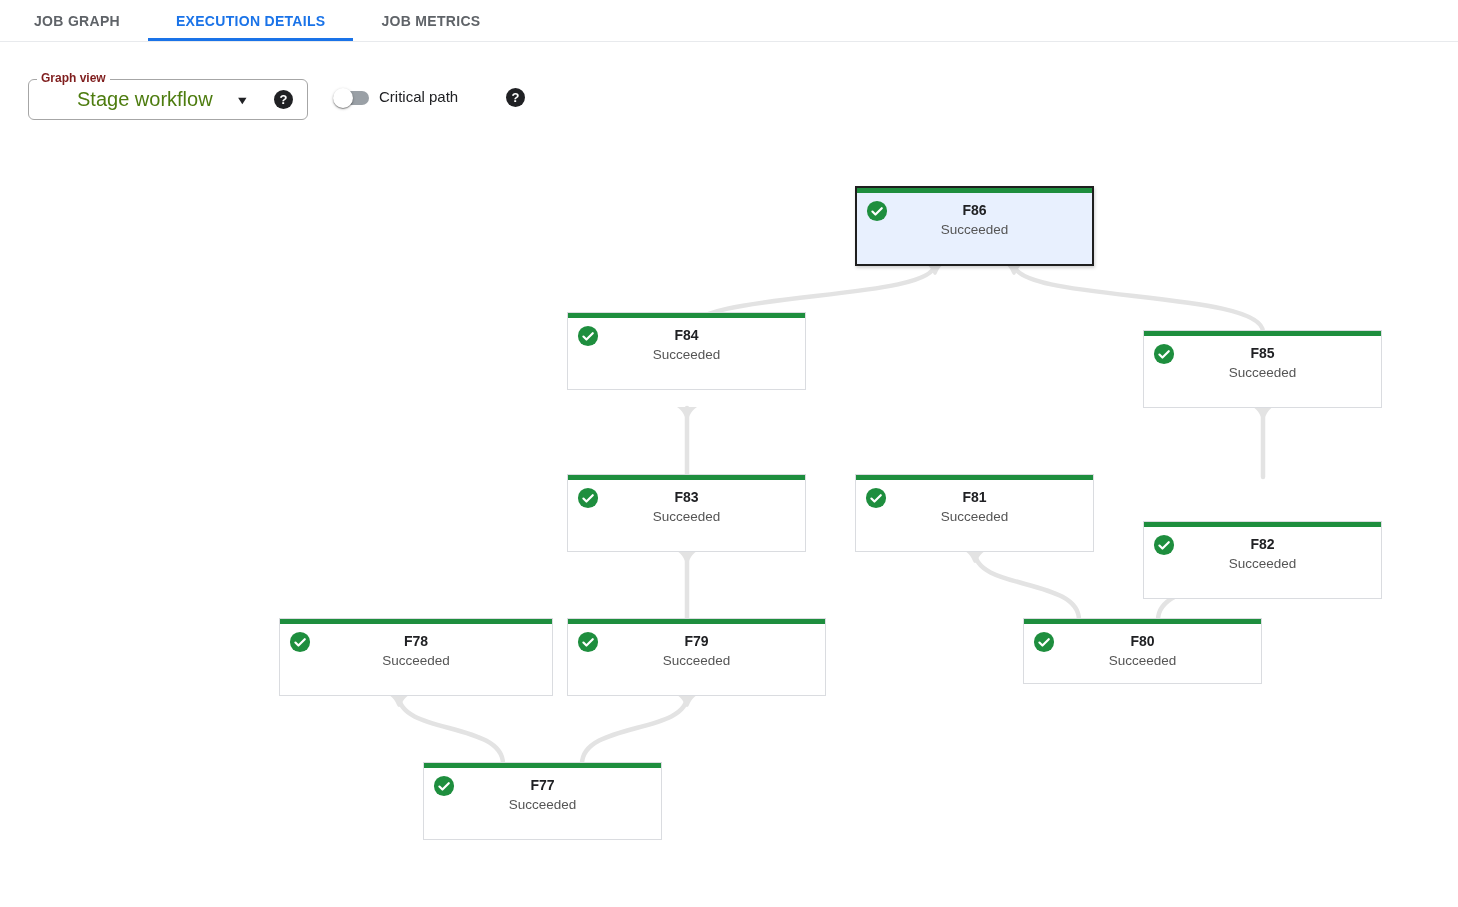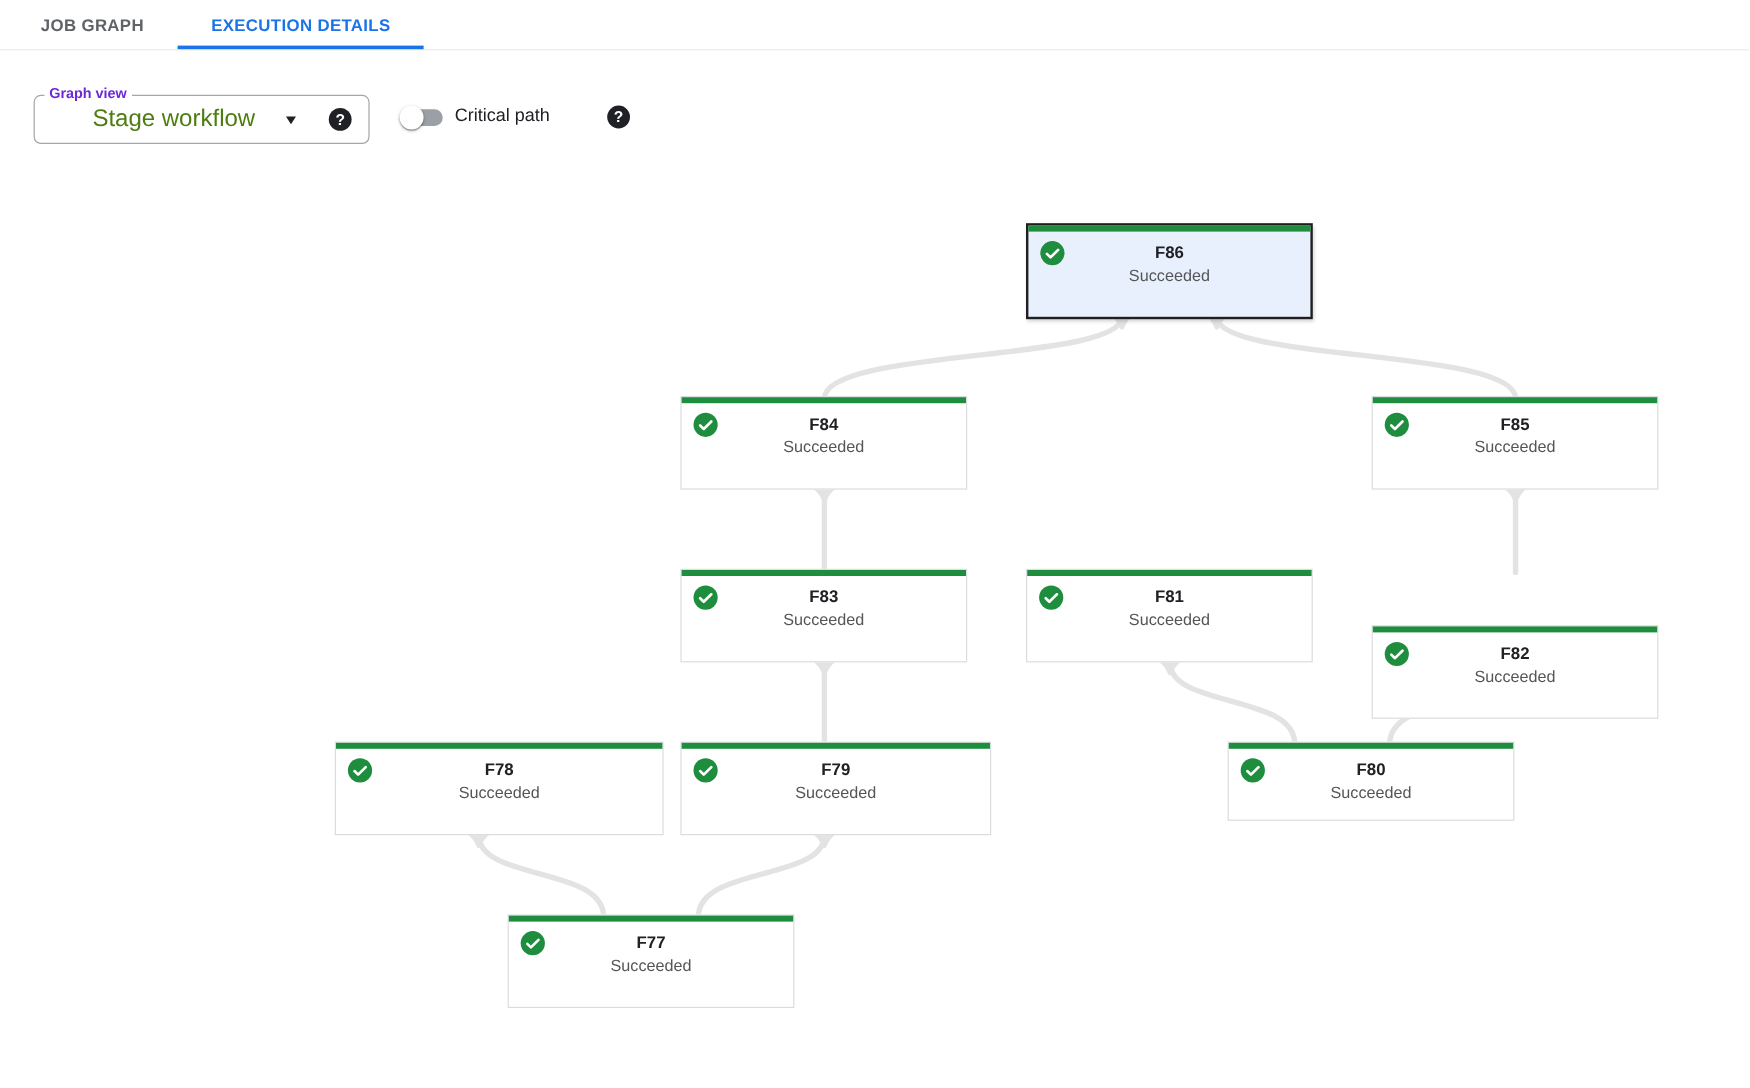--- a/index.html
+++ b/index.html
@@ -13,21 +13,21 @@
        font-weight:700;letter-spacing:.3px;color:var(--tab-inactive,#5f6368);cursor:pointer;white-space:nowrap;}
   .tab.active{color:var(--accent-blue,#1a73e8);}
   .tab.active::after{content:"";position:absolute;left:0;right:0;bottom:0;height:3px;
        background:var(--accent-blue,#1a73e8);}
 
   
   .select-field{position:absolute;left:28px;top:79px;width:280px;height:41px;
        border:1px solid #a6a6a6;border-radius:6px;display:flex;align-items:center;
        padding:0 14px 0 10px;box-sizing:border-box;background:#fff;cursor:pointer;z-index:5;}
   .select-label{position:absolute;top:-9px;left:8px;background:#fff;padding:0 4px;
-       font-size:12px;font-weight:700;color:#6d28d9;line-height:14px;}
+       font-size:12px;font-weight:700;color:#7f1d1d;line-height:14px;}
   .select-value{font-size:20px;color:#4d7c0f;margin-left:38px;}
   .caret{margin-left:auto;font-size:11px;color:#202124;transform:scaleX(1.3);}
   .help-badge{width:19px;height:19px;border-radius:50%;background:#202124;color:#fff;
        font-size:13px;font-weight:700;display:flex;align-items:center;justify-content:center;
        line-height:1;flex:none;cursor:pointer;}
   .select-field .help-badge{margin-left:26px;}
   .toggle{position:absolute;left:333px;top:88px;width:38px;height:20px;cursor:pointer;z-index:5;}
   .toggle-track{position:absolute;left:2px;top:3px;width:34px;height:14px;border-radius:7px;
        background:#9aa0a6;}
   .toggle-knob{position:absolute;left:0;top:0;width:20px;height:20px;border-radius:50%;
@@ -51,20 +51,21 @@
   .node-status{margin-top:4px;text-align:center;font-size:13.5px;color:#555;}
 </style>
 </head>
 <body>
 
 <div id="page">
 
   <div class="tabbar">
     <div class="tab">JOB GRAPH</div>
     <div class="tab active">EXECUTION DETAILS</div>
+    <div class="tab">JOB METRICS</div>
   </div>
 
   <div class="select-field">
     <span class="select-label">Graph view</span>
     <span class="select-value">Stage workflow</span>
     <span class="caret">▼</span>
     <span class="help-badge">?</span>
   </div>
 
   <div class="toggle">
@@ -97,21 +98,21 @@
       </svg>
   <div class="node selected" style="left: 855px; top: 186px; width: 239px; height: 80px;">
         <div class="node-topbar"></div>
         <svg viewBox="0 0 24 24" class="check-icon">
           <circle cx="12" cy="12" r="11" fill="#1e8e3e"></circle>
           <path d="M7 12.6l3.3 3.2L17.2 9" stroke="#fff" stroke-width="2.4" fill="none" stroke-linecap="round" stroke-linejoin="round"></path>
         </svg>
         <div class="node-title">F86</div>
         <div class="node-status">Succeeded</div>
       </div>
-      <div class="node" style="left: 567px; top: 330px; width: 239px; height: 78px;">
+      <div class="node" style="left: 567px; top: 312px; width: 239px; height: 78px;">
         <div class="node-topbar"></div>
         <svg viewBox="0 0 24 24" class="check-icon">
           <circle cx="12" cy="12" r="11" fill="#1e8e3e"></circle>
           <path d="M7 12.6l3.3 3.2L17.2 9" stroke="#fff" stroke-width="2.4" fill="none" stroke-linecap="round" stroke-linejoin="round"></path>
         </svg>
         <div class="node-title">F84</div>
         <div class="node-status">Succeeded</div>
       </div>
       <div class="node" style="left: 1143px; top: 330px; width: 239px; height: 78px;">
         <div class="node-topbar"></div>

